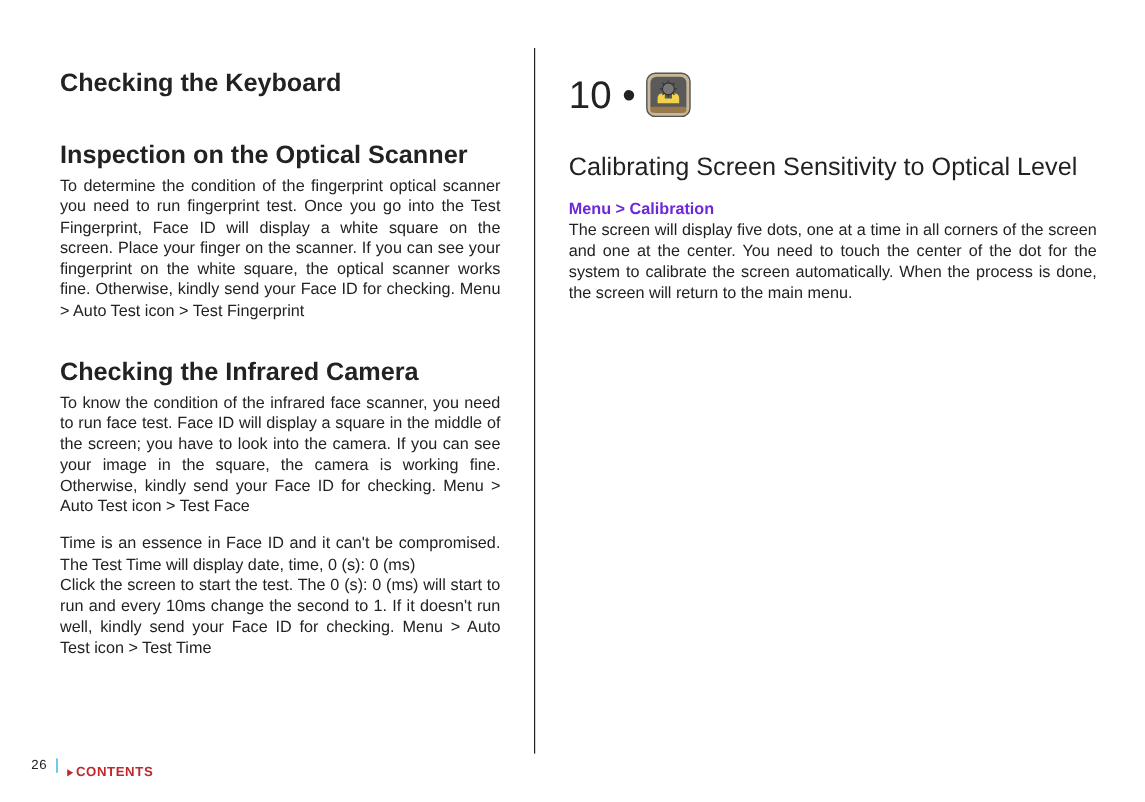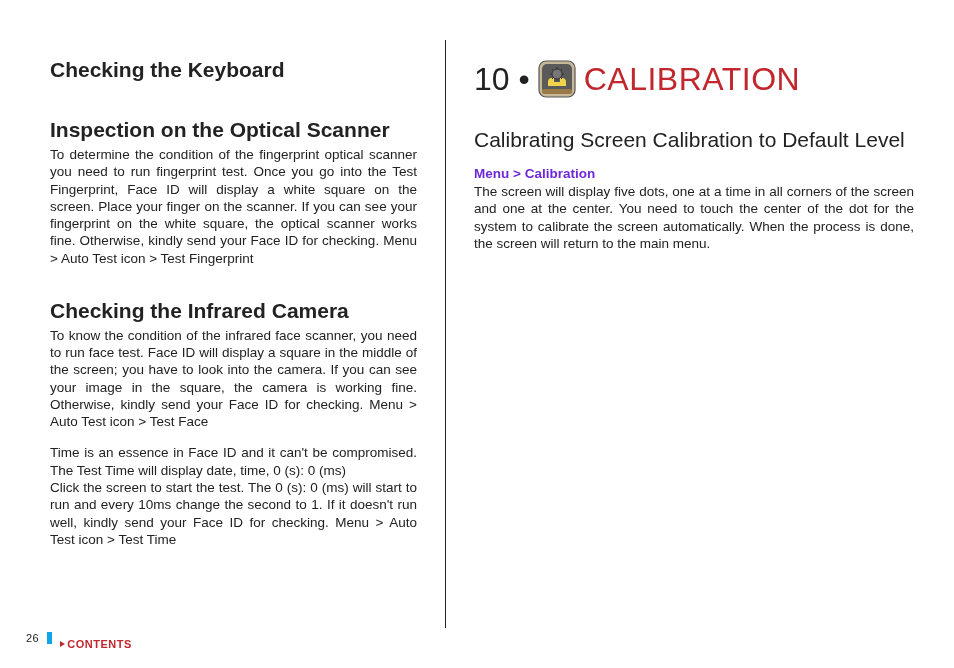--- a/index.html
+++ b/index.html
@@ -83,21 +83,21 @@
     bottom: 18px;
     left: 26px;
     display: flex;
     align-items: center;
     font-size: 11px;
     letter-spacing: 0.5px;
   }
   .page-num {
     color: #222;
     padding-right: 8px;
-    border-right: 5px solid #0ea5e9;
+    border-right: 1px solid #0ea5e9;
   }
   .contents-link {
     color: #c1272d;
     font-weight: 700;
     padding-left: 8px;
     display: flex;
     align-items: center;
     gap: 2px;
     margin-top: 12px;
   }
@@ -147,24 +147,23 @@
             <line x1="12" y1="14" x2="14" y2="14"></line>
               <line x1="24" y1="14" x2="26" y2="14"></line>
             <line x1="14" y1="9" x2="15.5" y2="10.5"></line>
               <line x1="22.5" y1="17.5" x2="24" y2="19"></line>
             <line x1="24" y1="9" x2="22.5" y2="10.5"></line>
               <line x1="15.5" y1="17.5" x2="14" y2="19"></line>
           </g>
           <rect x="4" y="29" width="30" height="5" rx="2" fill="#9a7a4a"></rect>
         </svg>
       </span>
-      <span class="chapter-title">CALIBRATION</span>
     </div>
 
-    <h2 class="right-section">Calibrating Screen Calibration to Default Level</h2>
+    <h2 class="right-section">Calibrating Screen Sensitivity to Optical Level</h2>
     <div class="menu-path">Menu &gt; Calibration</div>
     <p class="body">The screen will display five dots, one at a time in all corners of the screen and one at the center. You need to touch the center of the dot for the system to calibrate the screen automatically. When the process is done, the screen will return to the main menu.</p>
   </div>
 </div>
 
 <div class="footer">
   <span class="page-num">26</span>
   <span class="contents-link">
     <span class="tri"></span>
     <span>CONTENTS</span>

